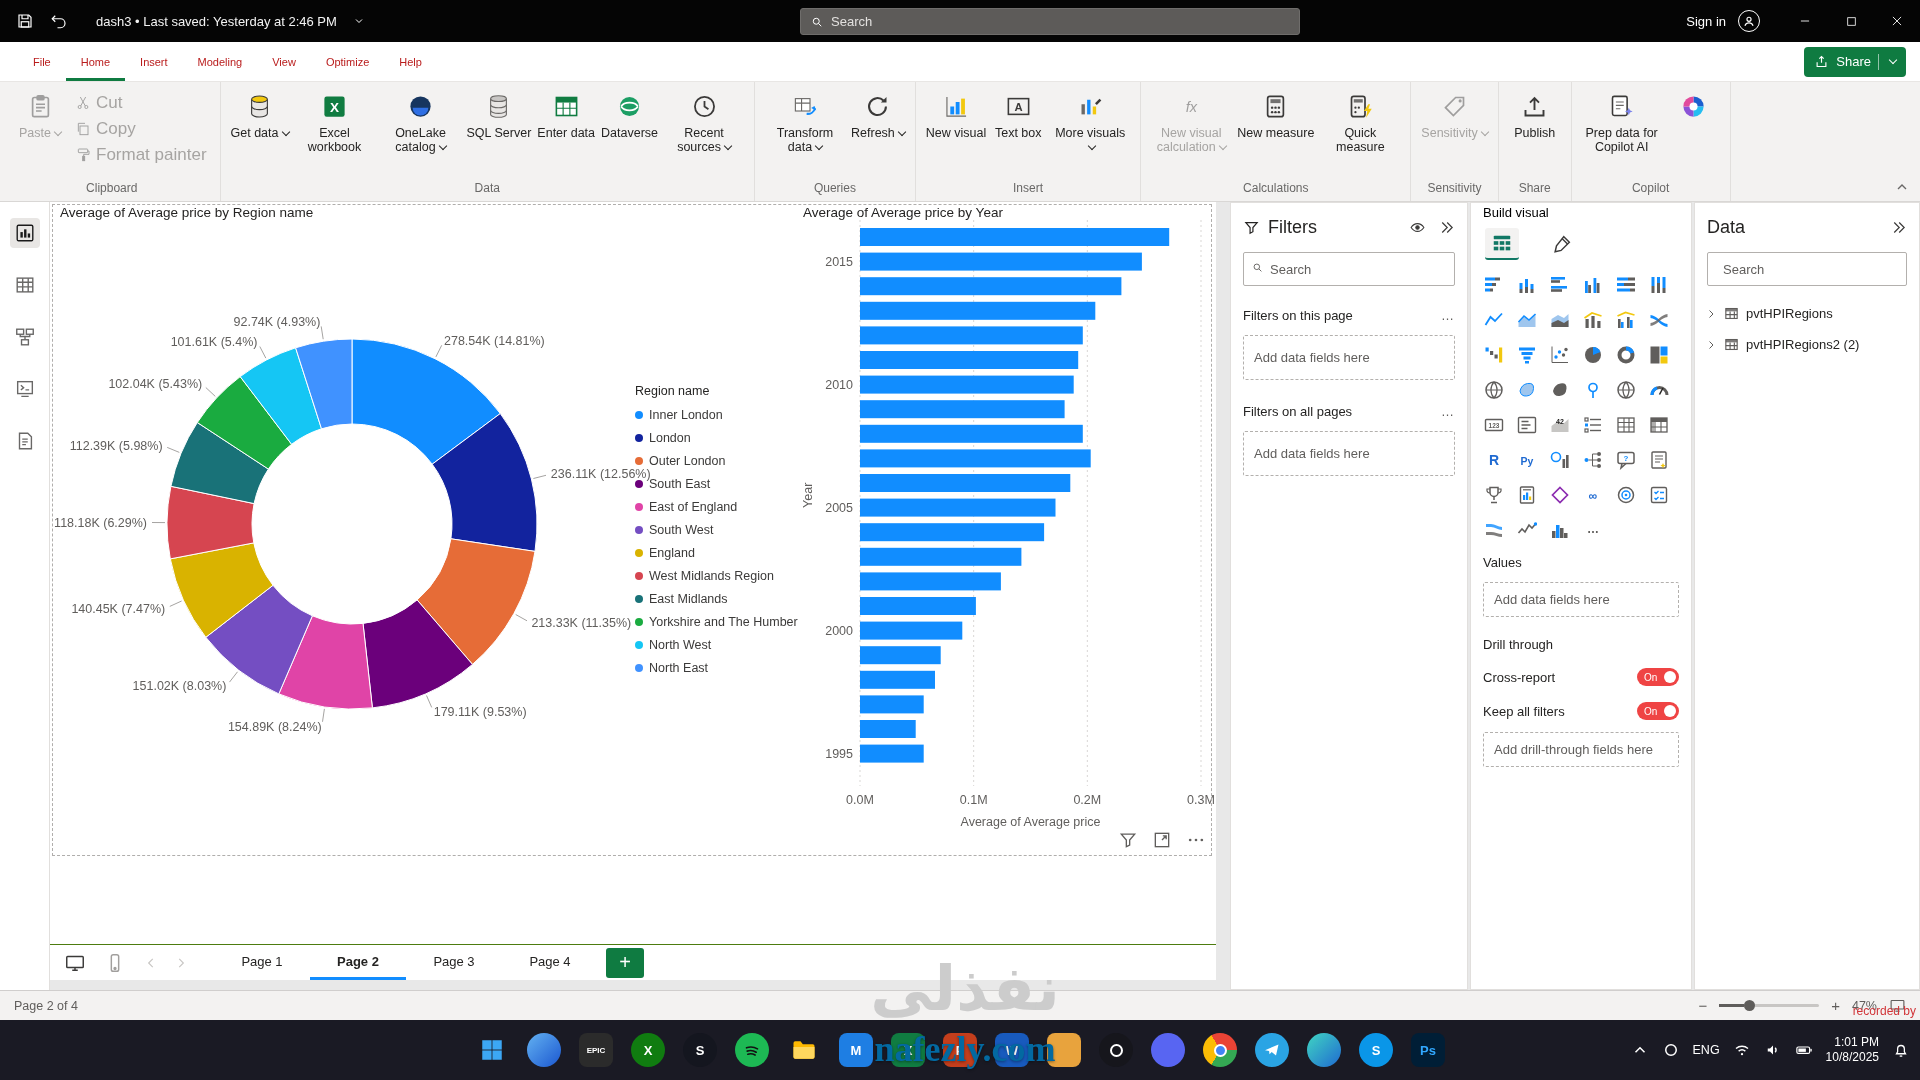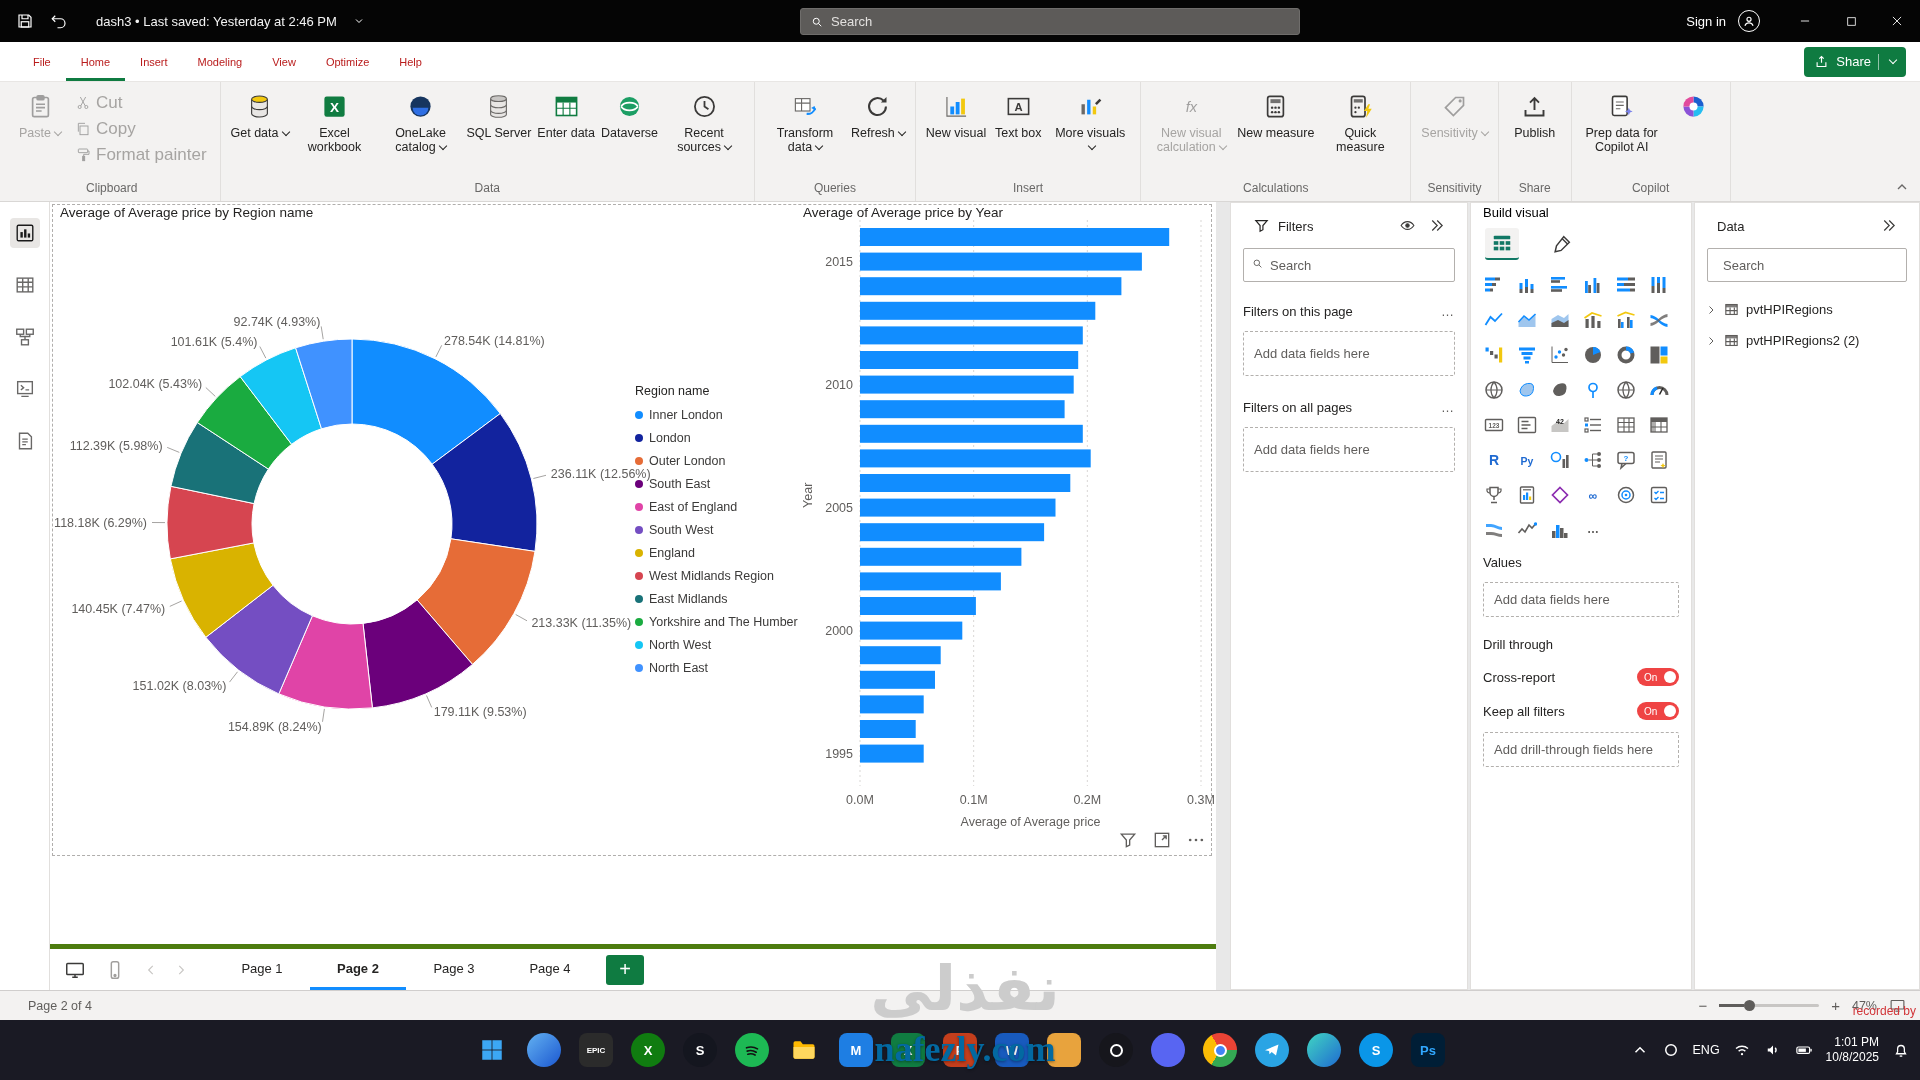--- a/index.html
+++ b/index.html
@@ -56,21 +56,21 @@
   #bar-wrap{position:absolute;left:750px;top:18px}
   .axt{font-size:12.5px;fill:#605E5C}
   .dlab{font-size:12.5px;fill:#605E5C}
   .visual-actions{position:absolute;left:1068px;top:628px;display:flex;gap:14px;color:#605E5C}
   .va{width:20px;height:20px;cursor:pointer}
   
   .panel{position:absolute;top:202px;background:#fff;border:1px solid #e1dfdd;height:788px;overflow:hidden}
   .filters-panel{left:1230px;width:238px}
   .viz-panel{left:1470px;width:222px}
   .data-panel{left:1694px;width:226px}
-  .panel-head{display:flex;align-items:flex-end;padding:14px 22px 10px;font-size:13px;color:#252423}
+  .panel-head{display:flex;align-items:center;padding:14px 12px 10px;font-size:18px;color:#252423}
   .panel-head .ph-icons{margin-left:auto;display:flex;gap:12px;color:#3b3a39}
   .ph-ic{width:17px;height:17px;cursor:pointer}
   .psearch{margin:4px 12px 12px;height:34px;border:1px solid #b3b0ad;border-radius:2px;display:flex;align-items:center;padding:0 8px;gap:7px;color:#605E5C}
   .psearch input{flex:1;border:none;outline:none;font-size:13px;font-family:inherit;color:#252423;background:transparent}
   .psearch input::placeholder{color:#605E5C}
   .sect-label{display:flex;align-items:center;font-size:13px;color:#252423;padding:10px 12px 8px}
   .sect-label .more{margin-left:auto;color:#605E5C;letter-spacing:1px;cursor:pointer}
   .dropzone{margin:4px 12px 10px;border:1px dashed #b3b0ad;border-radius:2px;padding:14px 10px;font-size:13px;color:#605E5C}
   .dropzone.slim{padding:9px 10px}
   .bv-label{font-size:13px;color:#000000;padding:2px 12px 8px}
@@ -80,29 +80,29 @@
   .viz-grid{display:grid;grid-template-columns:repeat(6,33px);row-gap:13px;padding:4px 12px 8px}
   .vic{width:22px;height:22px;display:flex;align-items:center;justify-content:center;color:#3b3a39;cursor:pointer}
   .toggle-row{display:flex;align-items:center;padding:8px 12px;font-size:13px;color:#252423}
   .toggle{margin-left:auto;width:42px;height:18px;border-radius:10px;background:#ef4444;display:flex;align-items:center;cursor:pointer}
   .toggle .tl{color:#fff;font-size:10px;margin-left:7px}
   .toggle .knob{width:12px;height:12px;border-radius:50%;background:#fff;margin-left:auto;margin-right:3px}
   .tree-row{display:flex;align-items:center;gap:6px;height:31px;padding:0 10px;font-size:13px;color:#252423;cursor:pointer}
   .tree-chev{width:12px;height:12px;color:#605E5C;flex:none}
   .tree-ic{width:17px;height:17px;color:#5f5d5b;flex:none}
   
-  .pagetabs{position:absolute;left:50px;top:944px;width:1166px;height:46px;background:#fff;border-top:5px solid #4d7c0f;display:flex;align-items:center;padding-left:14px;z-index:11}
+  .pagetabs{position:absolute;left:50px;top:944px;width:1166px;height:36px;background:#fff;border-top:1px solid #4d7c0f;display:flex;align-items:center;padding-left:14px;z-index:11}
   .pt-ic{width:22px;height:22px;color:#3b3a39;margin-right:18px;cursor:pointer}
   .pt-arrow{width:14px;height:14px;color:#c8c6c4;margin-right:16px}
   .ptab{width:96px;height:100%;display:flex;align-items:center;justify-content:center;font-size:13px;color:#252423;border-bottom:3px solid transparent;cursor:pointer}
   .ptab.active{font-weight:700;border-bottom-color:#118DFF}
   .addpage{width:38px;height:30px;margin-left:8px;background:#0f7b41;color:#fff;border-radius:3px;display:flex;align-items:center;justify-content:center;font-size:20px;cursor:pointer}
   
   .statusbar{position:absolute;top:990px;left:0;right:0;height:30px;background:#f3f2f1;border-top:1px solid #d0cecd;display:flex;align-items:center;font-size:12.5px;color:#605E5C;z-index:12}
-  .sb-left{padding-left:28px}
+  .sb-left{padding-left:14px}
   .zoom{position:absolute;right:14px;display:flex;align-items:center;gap:12px}
   .zslider{width:100px;height:3px;background:#c8c6c4;border-radius:2px;position:relative;cursor:pointer}
   .zfill{position:absolute;left:0;top:0;height:3px;width:25%;background:#5f5d5b}
   .zknob{position:absolute;left:25%;top:-4px;width:11px;height:11px;border-radius:50%;background:#5f5d5b}
   .zbtn{font-size:15px;cursor:pointer}
   .fit-ic{width:17px;height:17px;cursor:pointer}
   
   .taskbar{position:absolute;top:1020px;left:0;right:0;height:60px;background:#1a1a24;z-index:40;display:flex;align-items:center;justify-content:center;gap:18px}
   .ticon{width:34px;height:34px;border-radius:8px;display:flex;align-items:center;justify-content:center;font-weight:bold;cursor:pointer;flex:none}
   .ticon.circle{border-radius:50%}

